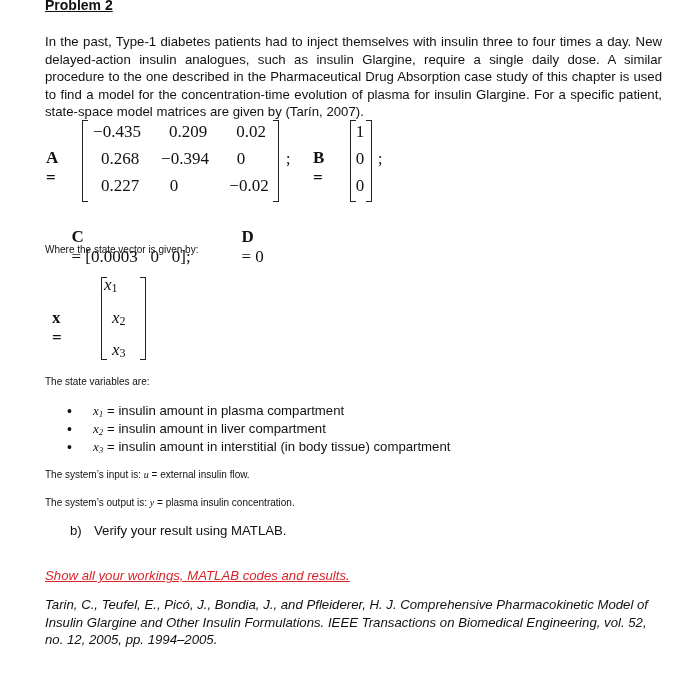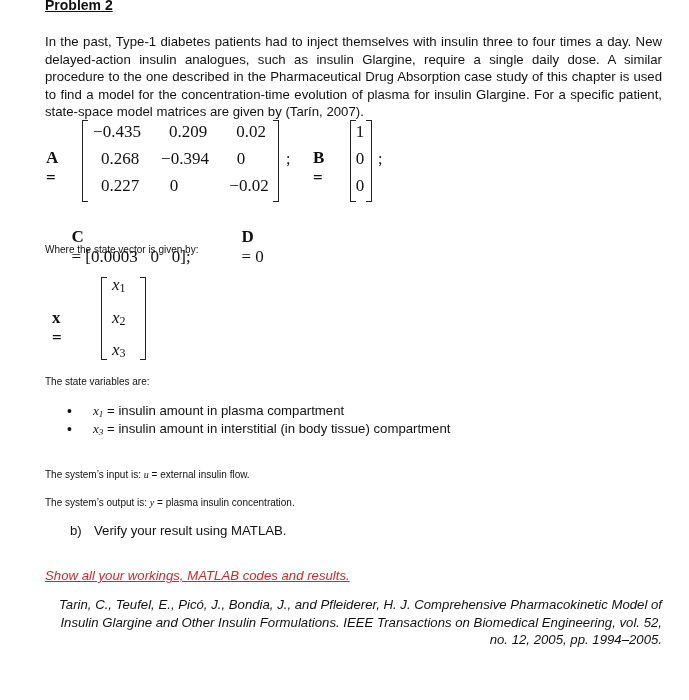--- a/index.html
+++ b/index.html
@@ -35,21 +35,21 @@
   .sub { font-size: 9px; vertical-align: -2px; }
   .tasks { position: absolute; left: 70px; top: 522px; }
   .tasks div { font-size: 13.2px; line-height: 18px; }
   .tasks .lbl { display: inline-block; width: 24px; }
   .note {
     position: absolute; left: 45px; top: 568px; font-size: 13.2px;
     color: #d8252b; font-style: italic; text-decoration: underline;
   }
   .ref {
     position: absolute; left: 45px; top: 596px; width: 617px;
-    font-size: 13.2px; line-height: 17.5px; font-style: italic; text-align: right;
+    font-size: 13.2px; line-height: 17.5px; font-style: italic;
   }
 </style>
 </head>
 <body>
 
 <div class="page">
 
   <div class="heading">Problem 2</div>
 
   <div class="para intro">In the past, Type-1 diabetes patients had to inject themselves with insulin three to four times a day. New delayed-action insulin analogues, such as insulin Glargine, require a single daily dose. A similar procedure to the one described in the Pharmaceutical Drug Absorption case study of this chapter is used to find a model for the concentration-time evolution of plasma for insulin Glargine. For a specific patient, state-space model matrices are given by (Tarín, 2007).</div>
@@ -86,29 +86,30 @@
       <span>= 0</span>
     </span>
   </div>
 
   <div class="line" style="top:244px;">Where the state vector is given by:</div>
 
   <div class="math" style="left:0;top:0;">
     <span class="mlabel bold" style="left:52px;top:308px;">x =</span>
     <div class="bl" style="left:101px;top:277px;height:81px;"></div>
     <div class="br" style="left:140px;top:277px;height:81px;"></div>
-    <span class="mlabel" style="left:112px;top:275px;font-style:italic;"><span>x</span><span class="sub" style="font-style:normal;font-size:12px;">1</span></span>
+    <span class="mlabel" style="left:104px;top:275px;font-style:italic;"><span>x</span><span class="sub" style="font-style:normal;font-size:12px;">1</span></span>
     <span class="mlabel" style="left:112px;top:308px;font-style:italic;"><span>x</span><span class="sub" style="font-style:normal;font-size:12px;">2</span></span>
     <span class="mlabel" style="left:112px;top:340px;font-style:italic;"><span>x</span><span class="sub" style="font-style:normal;font-size:12px;">3</span></span>
   </div>
 
   <div class="line" style="top:376px;">The state variables are:</div>
 
   <ul class="bullets">
     <li><span class="var">x</span><span class="var sub">1</span><span> = insulin amount in plasma compartment</span></li>
+    <li><span class="var">x</span><span class="var sub">2</span><span> = insulin amount in liver compartment</span></li>
     <li><span class="var">x</span><span class="var sub">3</span><span> = insulin amount in interstitial (in body tissue) compartment</span></li>
   </ul>
 
   <div class="line" style="top:469px;white-space:pre;"><span>The system’s input is: </span><span class="var">u</span><span> = external insulin flow.</span></div>
 
   <div class="line" style="top:497px;white-space:pre;"><span>The system’s output is: </span><span class="var">y</span><span> = plasma insulin concentration.</span></div>
 
   <div class="tasks">
     <div><span class="lbl">b)</span><span>Verify your result using MATLAB.</span></div>
   </div>

